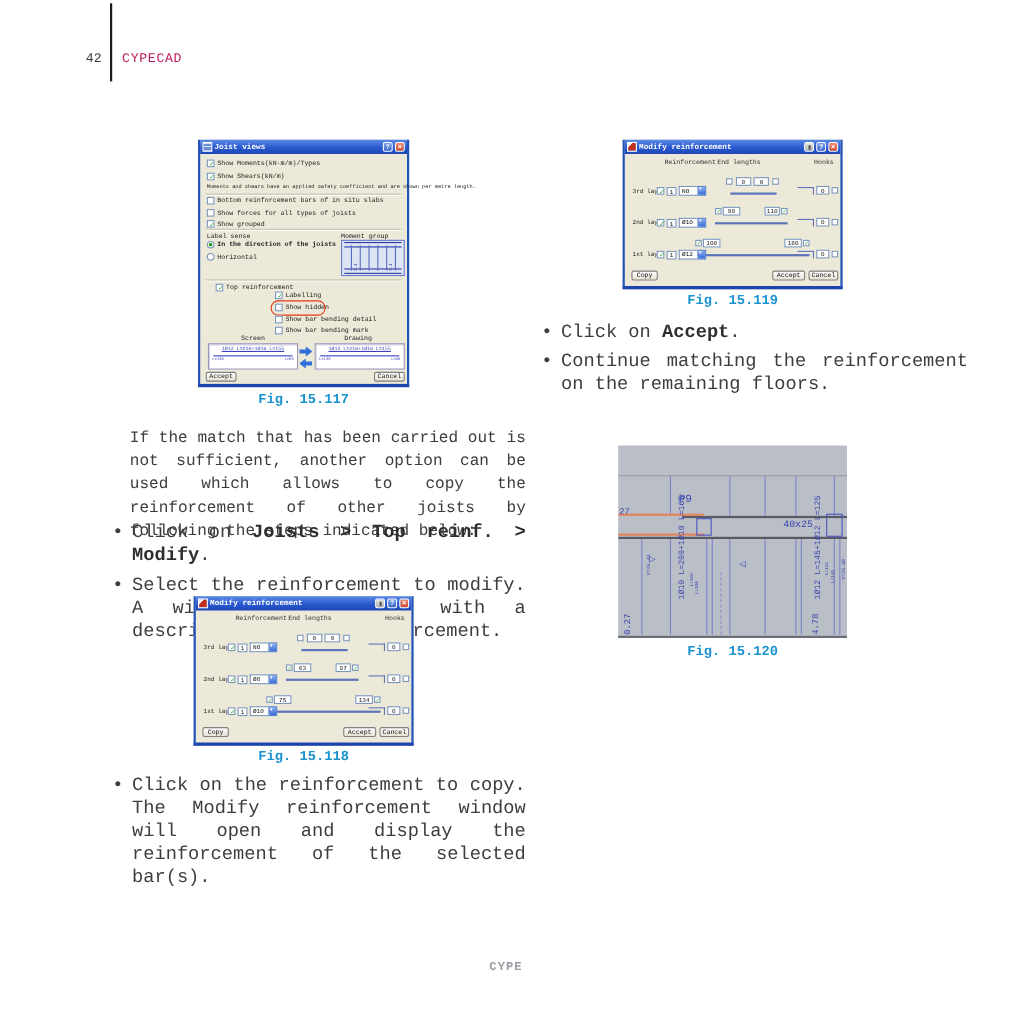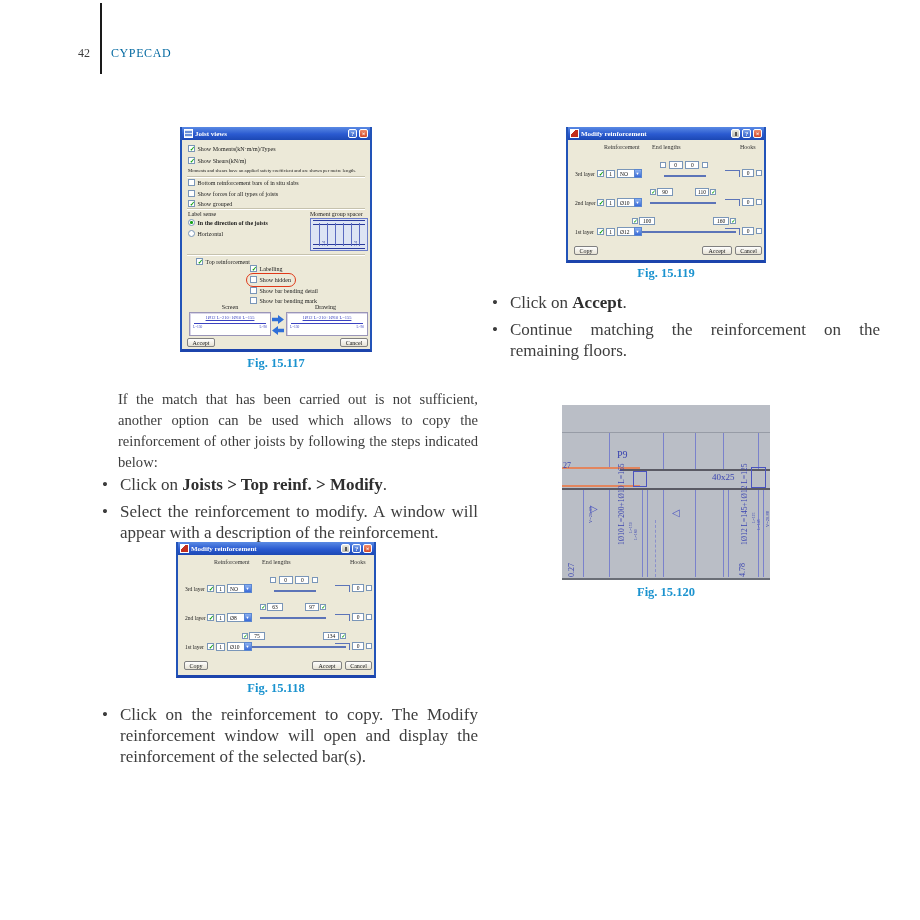--- a/index.html
+++ b/index.html
@@ -1,22 +1,22 @@
 <!DOCTYPE html>
 <html><head>
 <meta charset="utf-8">
 <style>
   html,body{margin:0;padding:0;background:#fff;}
   .page{position:relative;width:920px;height:920px;background:#ffffff;
-        font-family:Liberation Serif, serif;overflow:hidden;border-radius:20px;}
+        font-family:Liberation Mono, monospace;overflow:hidden;border-radius:20px;}
 
   
   .pagenum{position:absolute;left:78px;top:46px;font-size:12px;color:#3c3c3c;}
   .vrule{position:absolute;left:100px;top:3px;width:2px;height:71px;background:#1a1a1a;}
-  .brand{position:absolute;left:111px;top:46px;font-size:12px;color:#0369a1;letter-spacing:.6px;}
+  .brand{position:absolute;left:111px;top:46px;font-size:12px;color:#be185d;letter-spacing:.6px;}
   .footer{position:absolute;left:0;top:874px;width:920px;text-align:center;
           font-size:11px;font-weight:bold;color:#9c9ca4;letter-spacing:1px;}
 
   
   .para{position:absolute;font-size:14.6px;line-height:21px;color:#3d3d3d;text-align:justify;}
   .blist{position:absolute;font-size:17px;line-height:21px;color:#3d3d3d;}
   .bitem{position:relative;padding-left:20px;margin-bottom:6px;text-align:justify;}
   .bitem::before{content:"•";position:absolute;left:2px;top:0;color:#3d3d3d;}
   .bitem b{color:#2e2e2e;}
   .fig-caption{position:absolute;text-align:center;font-size:12.5px;font-weight:bold;color:#1b93cf;}
@@ -459,13 +459,14 @@
     <span class="cv-t rot" style="left:189px;top:118px;font-size:4px">L=115</span>
     <span class="cv-t rot" style="left:194px;top:125px;font-size:4px">L=145</span>
     <span class="cv-t rot" style="left:26px;top:118px;font-size:4.5px">V=26.43</span>
     <span class="cv-t rot" style="left:203px;top:122px;font-size:4.5px">V=26.88</span>
     <span class="cv-t rot" style="left:5px;top:172px;font-size:8px">0.27</span>
     <span class="cv-t rot" style="left:176px;top:172px;font-size:8px">4.78</span>
   </div>
   <div class="fig-caption" style="left:562px;top:585px;width:208px">Fig. 15.120</div>
 
 
+  <div class="footer">CYPE</div>
 </div>
 
 </body></html>

